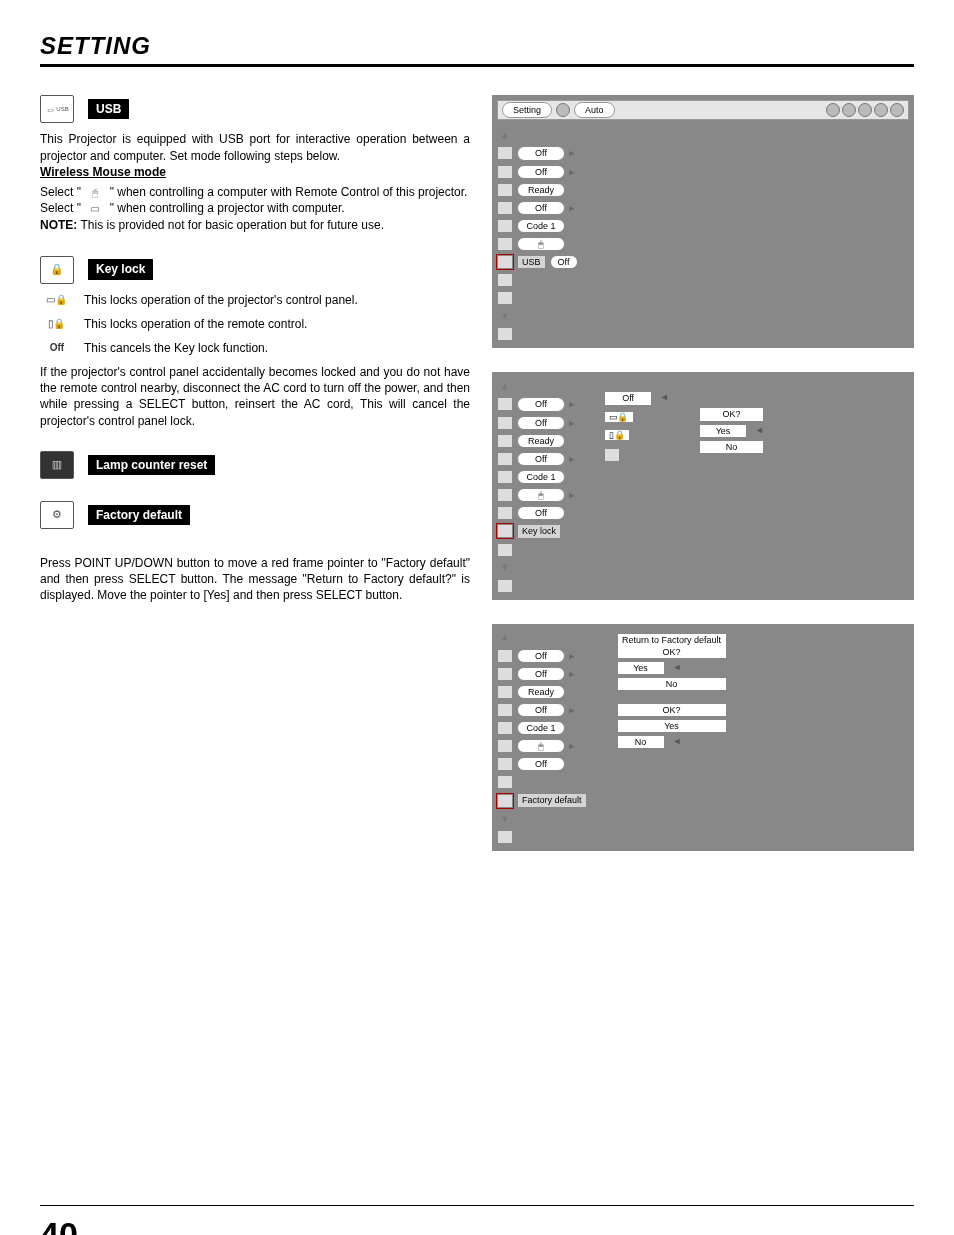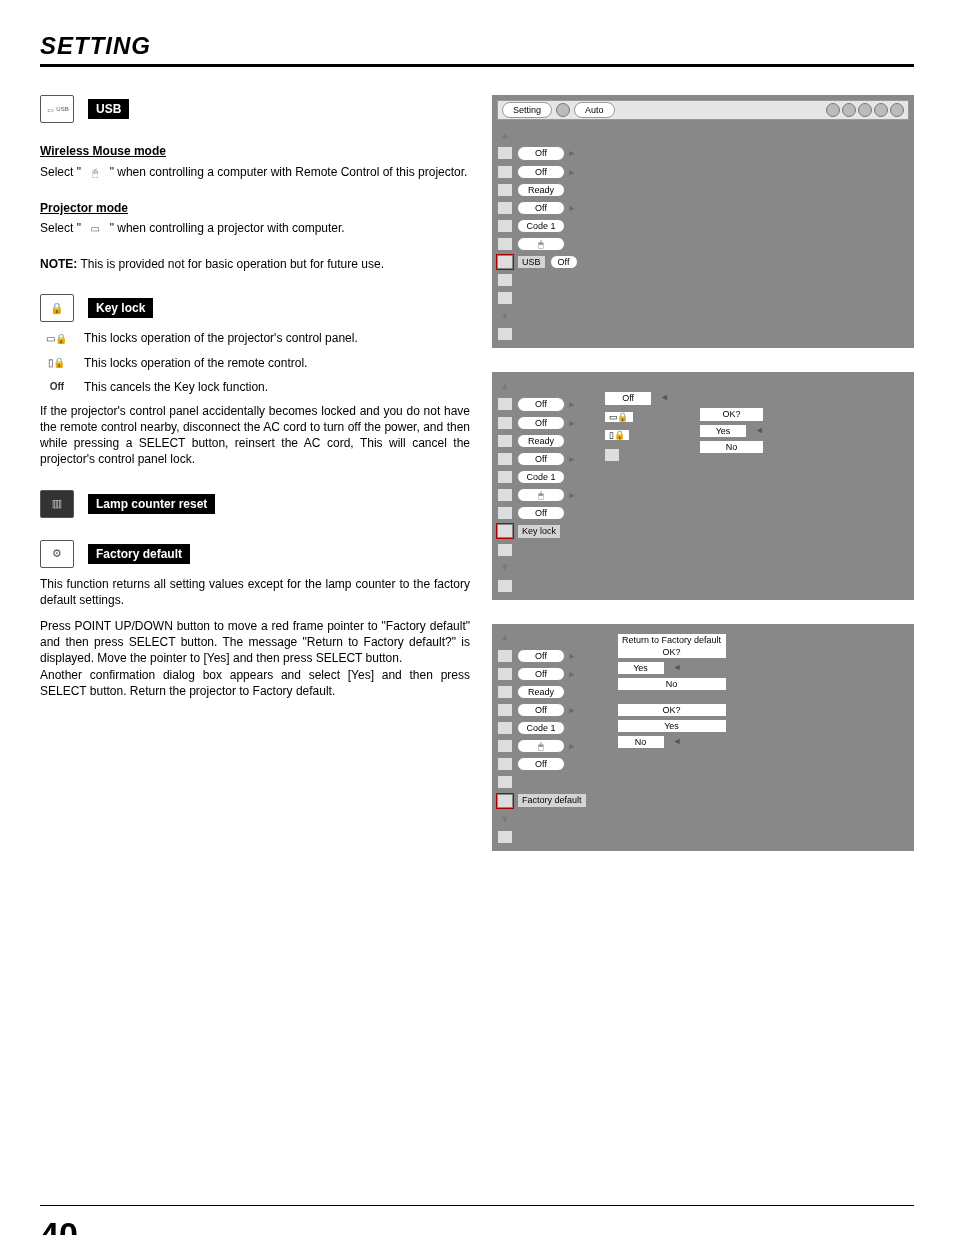--- a/index.html
+++ b/index.html
@@ -30,21 +30,21 @@
     width: 34px; height: 28px; border: 1.5px solid #555; border-radius: 2px;
     vertical-align: middle; margin-right: 6px; font-size: 11px; color:#555; background:#fff;
   }
   .tag {
     display: inline-block;
     background: #000; color: #fff;
     font-weight: bold; font-size: 12px;
     padding: 2px 8px; vertical-align: middle;
   }
   .hrow { display:flex; align-items:center; gap:8px; margin-bottom:8px; }
-  .subhead { font-weight: bold; text-decoration: underline; margin: 20px 0 4px 0; }
+  .subhead { font-weight: bold; text-decoration: underline; margin: 0 0 4px 0; }
   .just { text-align: justify; }
   .inline-icon {
     display:inline-flex; align-items:center; justify-content:center;
     width:22px; height:14px; vertical-align:middle; font-size:10px; color:#555;
   }
   .kl-row { display:flex; align-items:flex-start; gap:10px; margin:8px 0; }
   .kl-icon {
     flex: 0 0 34px; height:16px; display:flex; align-items:center; justify-content:center;
     font-size:10px; color:#333;
   }
@@ -108,35 +108,35 @@
 <div class="page-title">SETTING</div>
 
 <div class="cols">
 <div class="left">
 
   <div class="section">
     <div class="hrow">
       <span class="icon-box">⇔<br><span style="font-size:6px">USB</span></span>
       <span class="tag">USB</span>
     </div>
+    <div class="just">This Projector is equipped with USB port for interactive operation between a projector and computer. Set mode following steps below.</div>
 
     <div class="subhead">Wireless Mouse mode</div>
     <div class="just">
       <span>Select "</span>
       <span class="inline-icon">🖱</span>
       <span>" when controlling a computer with Remote Control of this projector.</span>
     </div>
 
-    <div class="subhead">Projector mode</div>
     <div class="just">
       <span>Select "</span>
       <span class="inline-icon">▭</span>
       <span>" when controlling a projector with computer.</span>
     </div>
-    <div style="margin-top:20px">
+    <div style="margin-top:1px">
       <span class="note-label">NOTE:</span><span> This is provided not for basic operation but for future use.</span>
     </div>
   </div>
 
   <div class="section">
     <div class="hrow">
       <span class="icon-box">🔒</span>
       <span class="tag">Key lock</span>
     </div>
 
@@ -161,23 +161,21 @@
       <span class="icon-box" style="background:#333;color:#ccc">▥</span>
       <span class="tag">Lamp counter reset</span>
     </div>
   </div>
 
   <div class="section">
     <div class="hrow">
       <span class="icon-box">⚙</span>
       <span class="tag">Factory default</span>
     </div>
-    <div class="just">This function returns all setting values except for the lamp counter to the factory default settings.</div>
-    <div class="just" style="margin-top:10px">Press POINT UP/DOWN button to move a red frame pointer to "Factory default" and then press SELECT button.  The message "Return to Factory default?" is displayed.  Move the pointer to [Yes] and then press SELECT button.</div>
-    <div class="just">Another confirmation dialog box appears and select [Yes] and then press SELECT button. Return the projector to Factory default.</div>
+    <div class="just" style="margin-top:26px">Press POINT UP/DOWN button to move a red frame pointer to "Factory default" and then press SELECT button.  The message "Return to Factory default?" is displayed.  Move the pointer to [Yes] and then press SELECT button.</div>
   </div>
 
 </div>
 
 <div class="right">
 
   <div class="shot">
     <div class="shot-topbar">
       <span class="top-cell">Setting</span>
       <span class="top-knob"></span>

